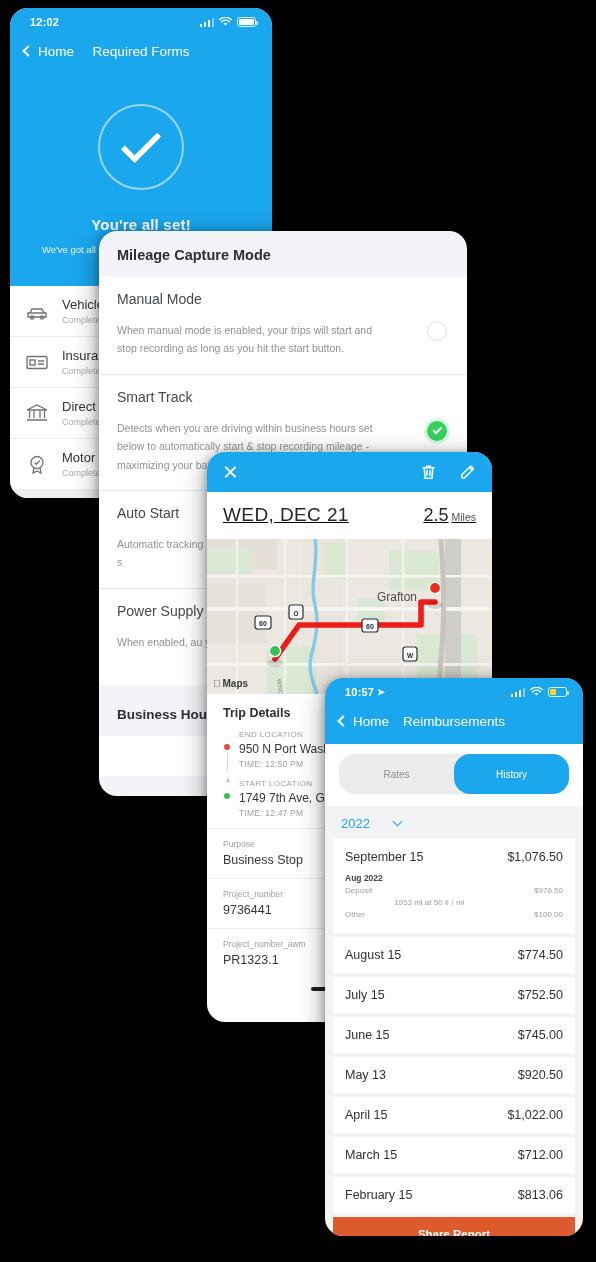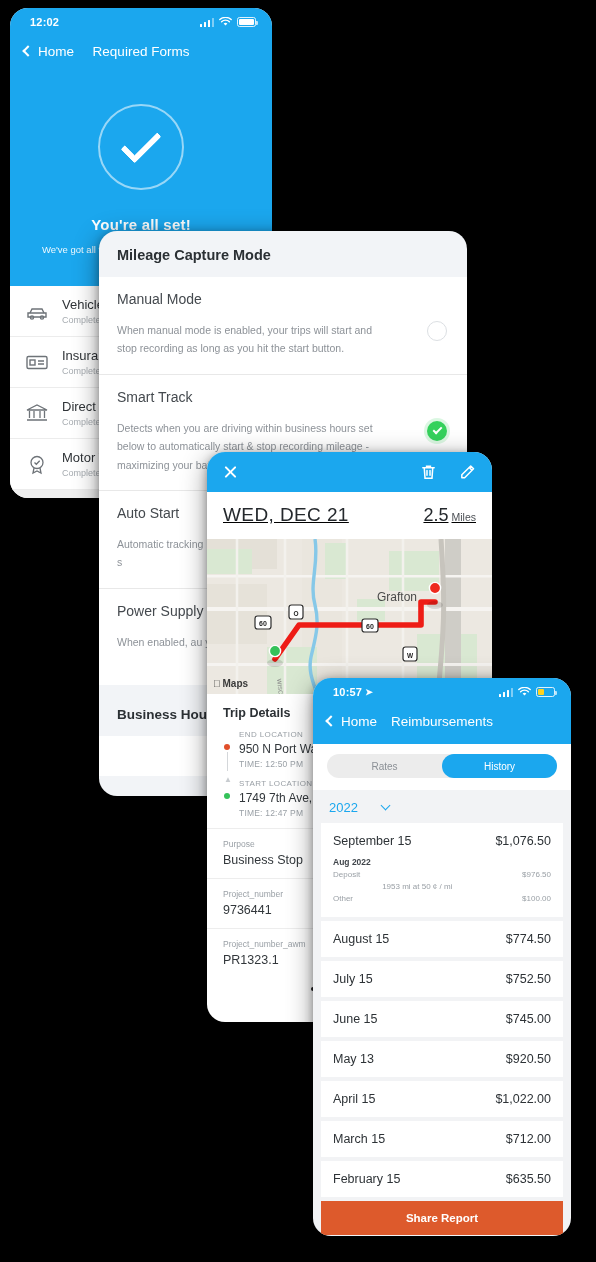--- a/index.html
+++ b/index.html
@@ -126,24 +126,24 @@
   .p3-time { font-size:8.5px; color:#9aa0a6; letter-spacing:.2px; }
   .p3-arrow { position:absolute; left:1px; top:2px; font-size:8px; color:#c8ccd0; }
   .p3-fld { border-top:1px solid #ededed; padding: 10px 16px 11px; background:#fff; }
   .p3-flabel { font-size:8.5px; color:#9aa0a6; }
   .p3-fval { font-size:12.5px; color:#32373b; margin-top:4px; }
   .p3-homebar { height: 22px; background:#fff; display:flex;
                 align-items:center; justify-content:center; }
   .p3-homebar i { width:78px; height:3.5px; background:#1c1c1e; border-radius:2px; display:block;}
 
   
-  #phone4 { left: 313px; top: 678px; width: 258px; height: 558px; background:#f2f3f5; }
+  #phone4 { left: 325px; top: 678px; width: 258px; height: 558px; background:#f2f3f5; }
   .p4-top { background:#1ba7ee; padding-bottom: 6px; }
   .p4-seg { background:#fff; padding: 10px 14px 12px; }
-  .p4-segwrap { display:flex; background:#ececec; border-radius: 16px; height:24px; }
+  .p4-segwrap { display:flex; background:#ececec; border-radius: 16px; height:40px; }
   .p4-segbtn { flex:1; display:flex; align-items:center; justify-content:center;
                font-size:10px; color:#8b9096; border-radius:16px; }
   .p4-segbtn.on { background:#1ba7ee; color:#fff; }
   .p4-year { display:flex; align-items:center; gap:24px; padding: 10px 16px 8px;
              color:#1ba7ee; font-size:13px; }
   .chev-d { width:7px; height:7px; border-right:1.6px solid #1ba7ee;
             border-bottom:1.6px solid #1ba7ee; transform:rotate(45deg);
             margin-top:-4px; }
   .p4-list { padding: 0 8px; }
   .p4-item { background:#fff; margin-bottom: 4px; padding: 11px 12px; }
@@ -492,21 +492,21 @@
       <div class="p4-item">
           <div class="p4-irow">
         <span class="p4-ml">March 15</span>
         <span class="p4-amt">$712.00</span>
           </div>
         </div>
 
       <div class="p4-item">
           <div class="p4-irow">
         <span class="p4-ml">February 15</span>
-        <span class="p4-amt">$635.50</span>
+        <span class="p4-amt">$813.06</span>
           </div>
         </div>
     </div>
 
     <div class="p4-share">Share Report</div>
     <div class="p4-homebar"></div>
   </div>
 
 </div>
 

